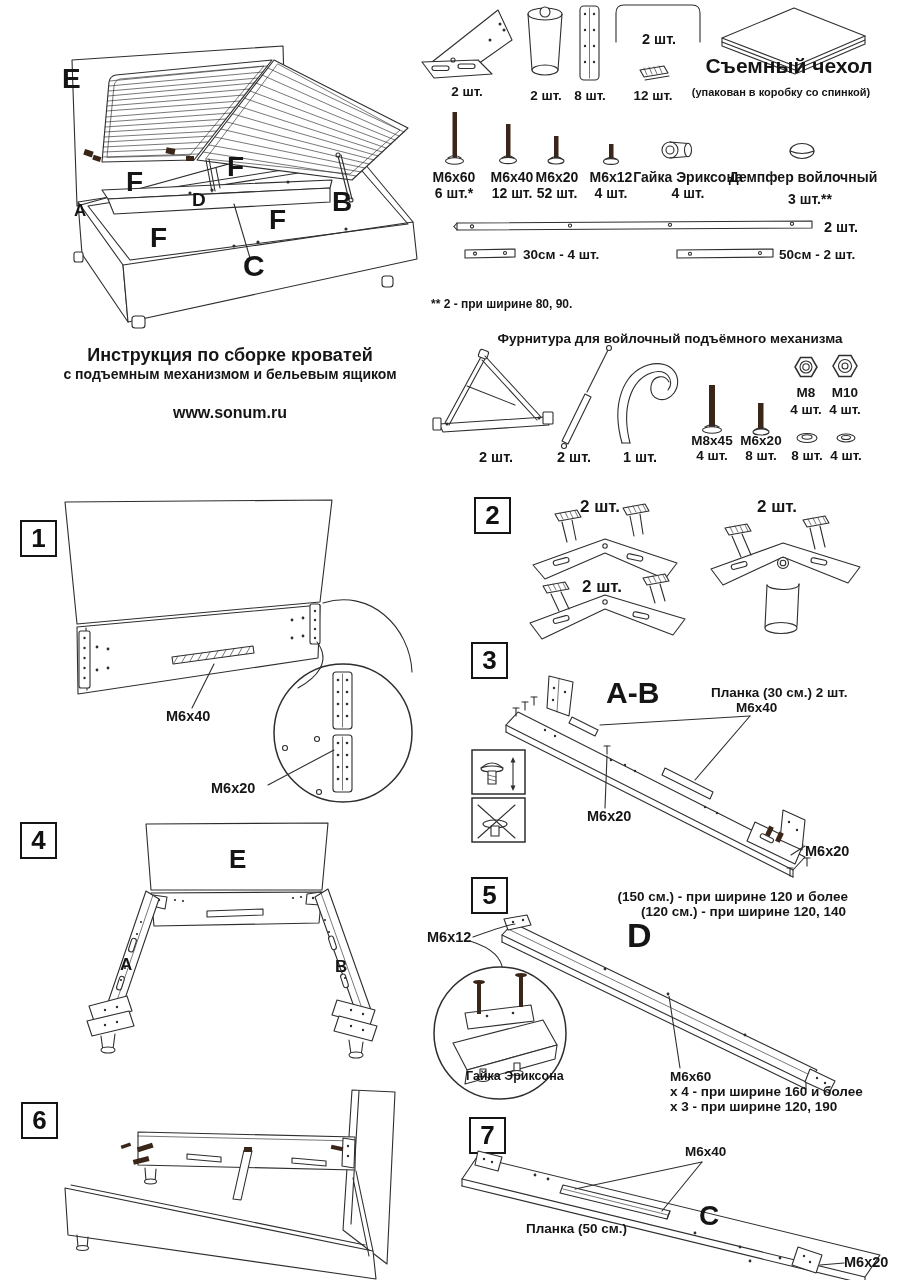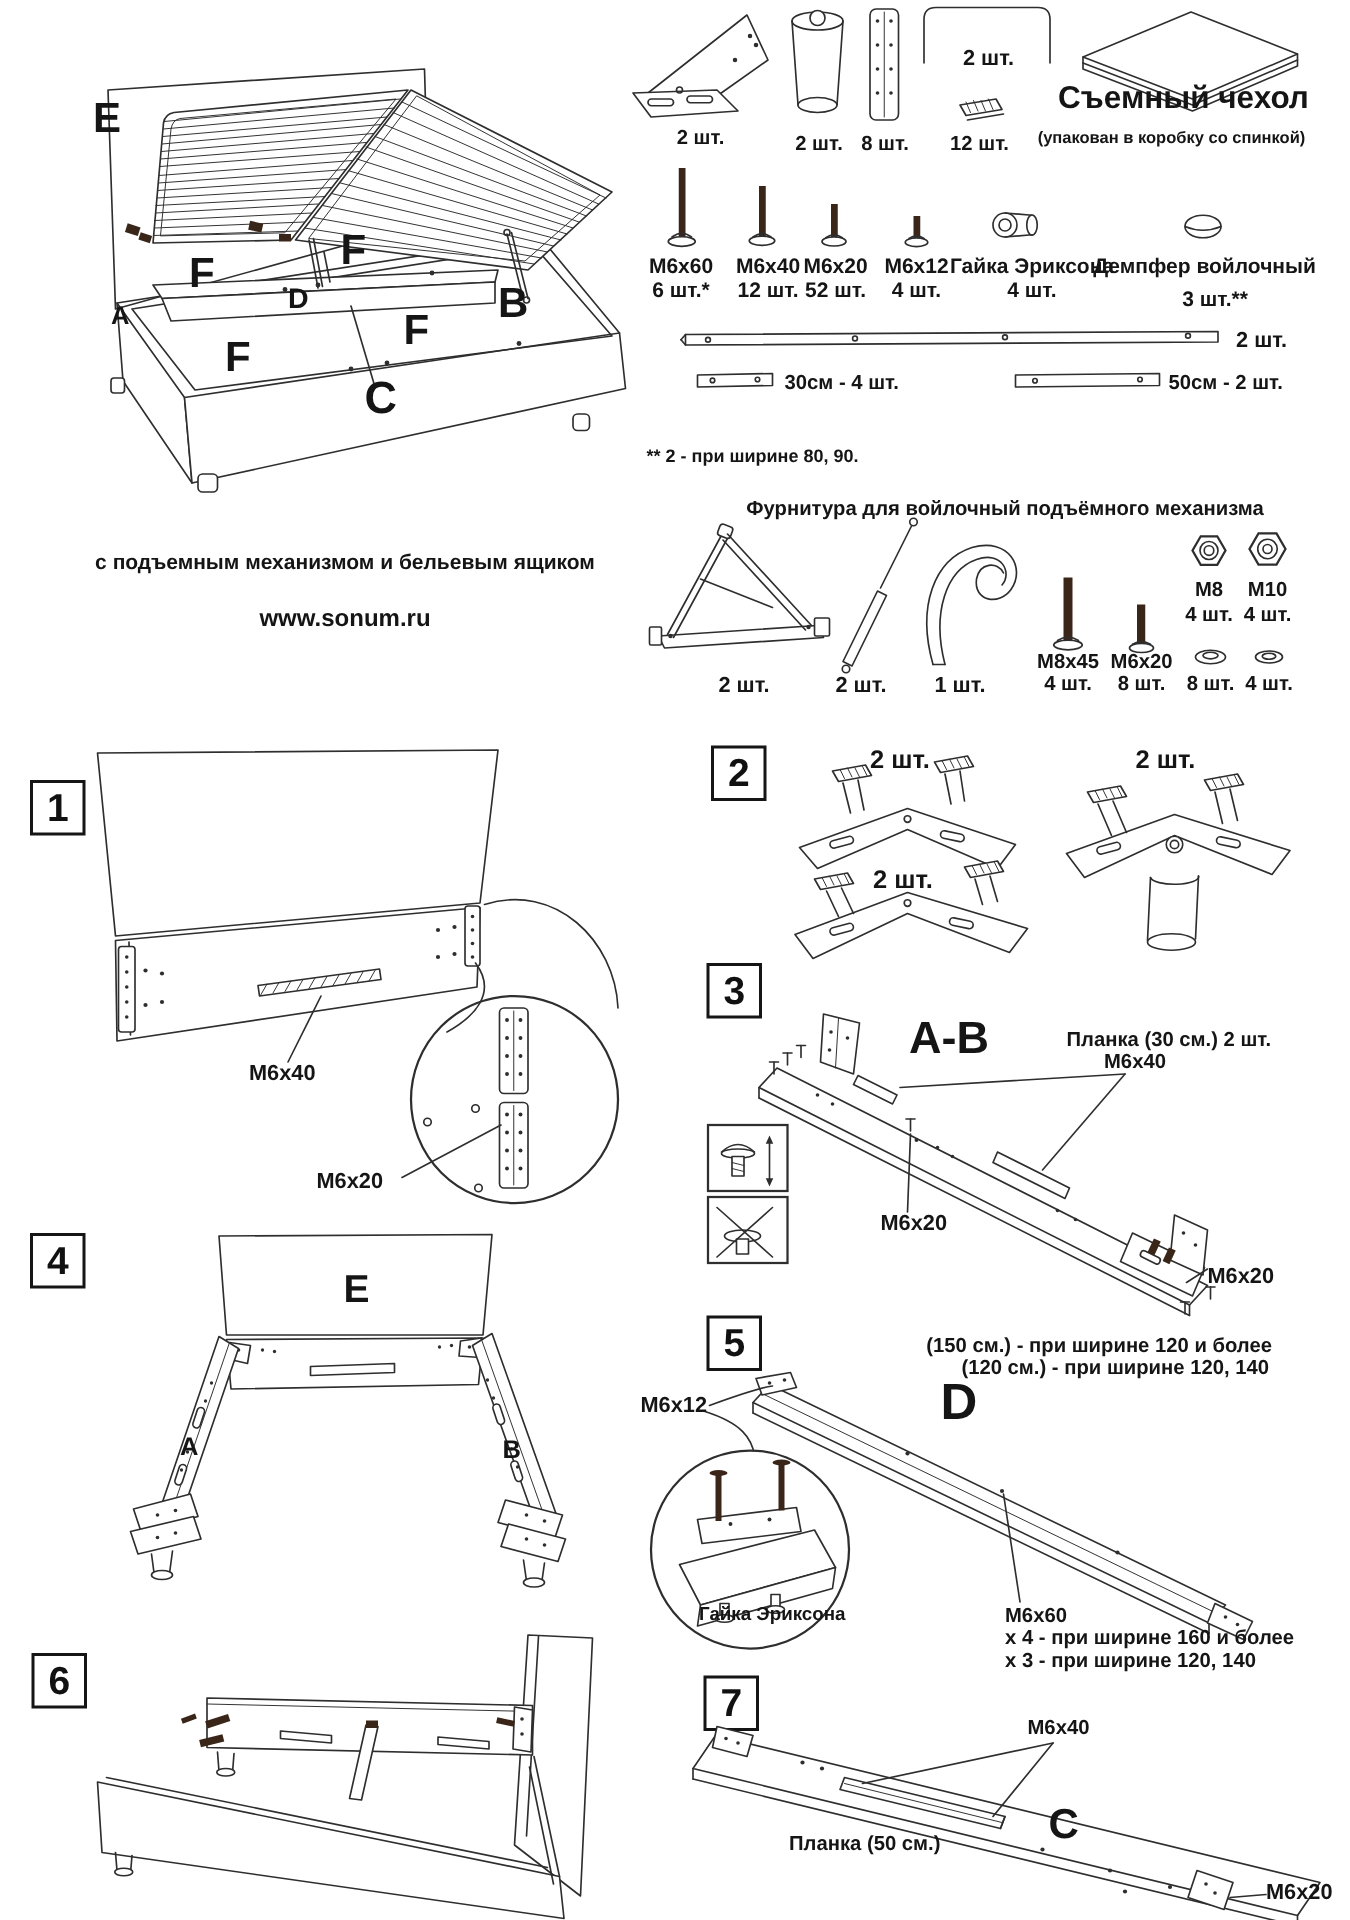--- a/index.html
+++ b/index.html
@@ -170,20 +170,21 @@
   <span class="lbl c" style="left:611px;top:186px;font-size:14px">4 шт.</span>
   <span class="lbl c" style="left:688px;top:170px;font-size:14px">Гайка Эриксона</span>
   <span class="lbl c" style="left:688px;top:186px;font-size:14px">4 шт.</span>
   <span class="lbl c" style="left:803px;top:170px;font-size:14px">Демпфер войлочный</span>
   <span class="lbl c" style="left:810px;top:192px;font-size:14px">3 шт.**</span>
   <span class="lbl" style="left:824px;top:219px;font-size:14.5px">2 шт.</span>
   <span class="lbl" style="left:523px;top:247px">30см - 4 шт.</span>
   <span class="lbl" style="left:779px;top:247px">50см - 2 шт.</span>
   <span class="lbl" style="left:431px;top:298px;font-size:12px">** 2 - при ширине 80, 90.</span>
 
+  <span class="lbl c" style="left:230px;top:345px;font-size:18px">Инструкция по сборке кроватей</span>
   <span class="lbl c" style="left:230px;top:367px;font-size:14px">с подъемным механизмом и бельевым ящиком</span>
   <span class="lbl c" style="left:230px;top:404px;font-size:16px">www.sonum.ru</span>
 
   <svg style="left:425px;top:330px" width="475" height="145" viewBox="0 0 475 145">
 
     <polygon class="sw" points="14,94 120,87 124,95 18,102"></polygon>
     <line class="s" x1="20" y1="93" x2="57" y2="25"></line>
       <line class="s" x1="24" y1="95" x2="61" y2="27"></line>
     <rect class="sw" x="54" y="20" width="9" height="8" rx="2" transform="rotate(20 58 24)"></rect>
     <line class="s" x1="60" y1="26" x2="116" y2="87"></line>
@@ -519,21 +520,21 @@
     <rect class="sw" x="89" y="188" width="6" height="9"></rect>
       <ellipse class="sw" cx="92" cy="198" rx="6" ry="2.5"></ellipse>
   </svg>
   <span class="lbl" style="right:52px;top:889px">(150 см.) - при ширине 120 и более</span>
   <span class="lbl" style="right:54px;top:904px">(120 см.) - при ширине 120, 140</span>
   <span class="lbl" style="left:427px;top:929px;font-size:14.5px">M6x12</span>
   <span class="lbl" style="left:627px;top:916px;font-size:34px">D</span>
   <span class="lbl" style="left:466px;top:1069px;font-size:12.5px">Гайка Эриксона</span>
   <span class="lbl" style="left:670px;top:1069px">M6x60</span>
   <span class="lbl" style="left:670px;top:1084px">х 4 - при ширине 160 и более</span>
-  <span class="lbl" style="left:670px;top:1099px">х 3 - при ширине 120, 140</span>
+  <span class="lbl" style="left:670px;top:1099px">х 3 - при ширине 120, 190</span>
 
   <div class="stepbox" style="left:21px;top:1102px">
       <span>6</span>
     </div>
   <svg style="left:25px;top:1088px" width="412" height="192" viewBox="0 0 412 192">
 
     <polygon class="sw" points="327,2 370,4 362,176 318,142"></polygon>
     <line class="s" x1="334" y1="3" x2="326" y2="136"></line>
 
     <polygon class="sw" points="113,44 330,49 330,82 113,77"></polygon>

